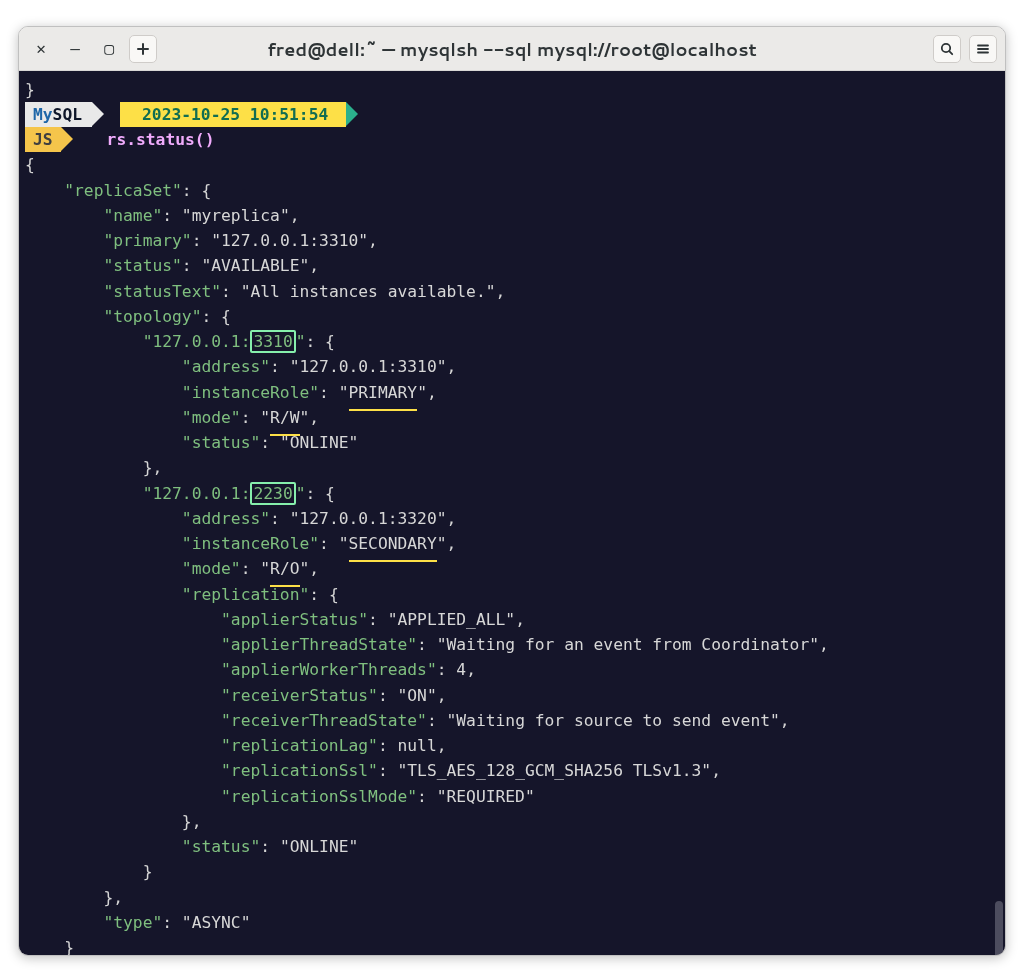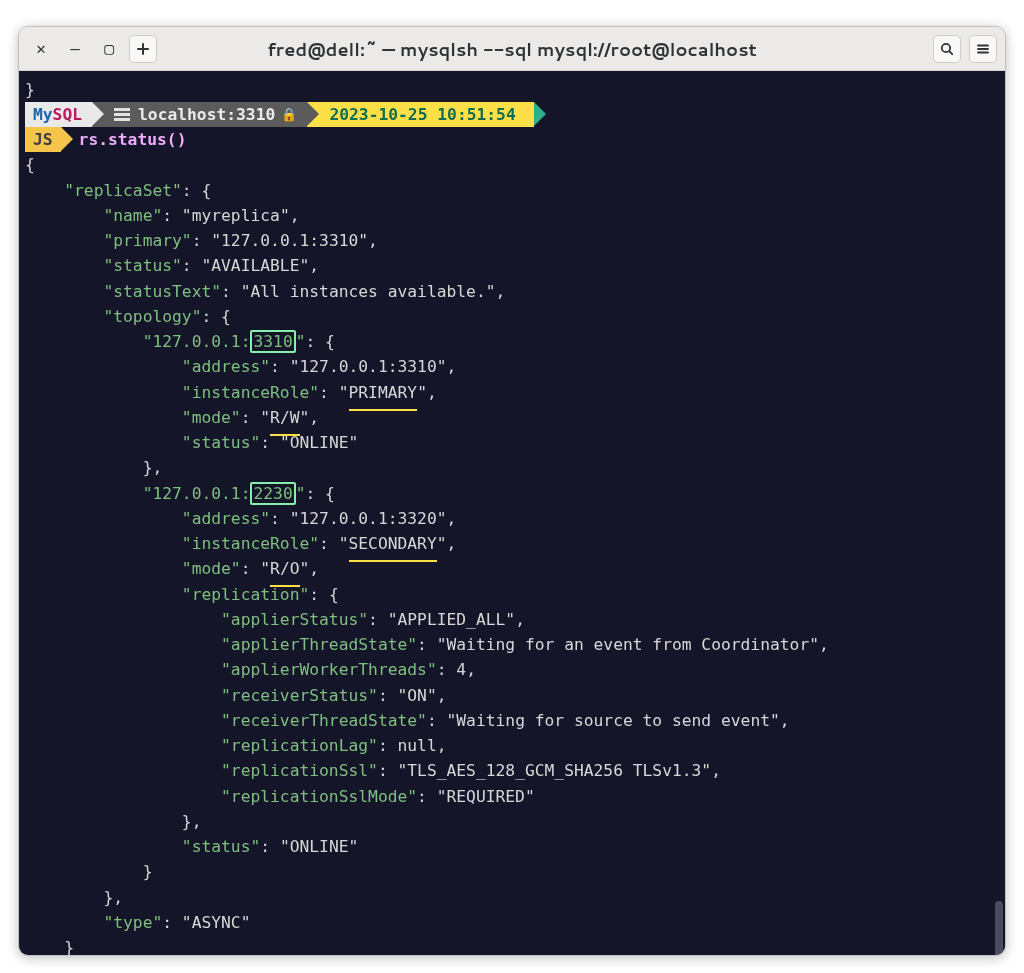--- a/index.html
+++ b/index.html
@@ -83,41 +83,42 @@
     background: #7a7a88;
     border-radius: 4px;
     opacity: 0.55;
   }
   .row { white-space: pre; }
   .prompt-row {
     display: flex;
     align-items: stretch;
     height: 25px;
     font-weight: 600;
+    gap: 28px;
   }
   .seg {
     display: flex;
     align-items: center;
     padding: 0 10px 0 14px;
     position: relative;
   }
   .seg::after {
     content: "";
     position: absolute;
     right: -12px;
     top: 0;
     border-top: 12.5px solid transparent;
     border-bottom: 12.5px solid transparent;
   }
   .seg-mysql {
     background: #e9e9e9;
     color: #1e66a8;
     padding-left: 8px;
   }
-  .seg-mysql .sql { color: #be185d; }
+  .seg-mysql .sql { color: #0f172a; }
   .seg-mysql::after { border-left: 12px solid #e9e9e9; z-index: 3; }
   .seg-host {
     background: #5b5b5b;
     color: #eaeaea;
     padding-left: 22px;
   }
   .seg-host::after { border-left: 12px solid #5b5b5b; z-index: 2; }
   .seg-date {
     background: #fde047;
     color: #116d52;
@@ -193,25 +194,20 @@
     </div>
   </div>
 
   <div class="terminal">
 <div class="row">}</div>
 <div class="prompt-row">
   <div class="seg seg-mysql">
           <span>My</span>
           <span class="sql">SQL</span>
         </div>
-  <div class="seg seg-host">
-          <span class="host-icon"></span>
-          <span>localhost:3310</span>
-          <span class="lock">🔒</span>
-        </div>
   <div class="seg seg-date">
           <span>2023-10-25 10:51:54</span>
         </div>
 </div>
 <div class="prompt-row">
   <div class="seg seg-js">
           <span>JS</span>
         </div>
   <div class="cmd">rs.status()</div>
 </div>

